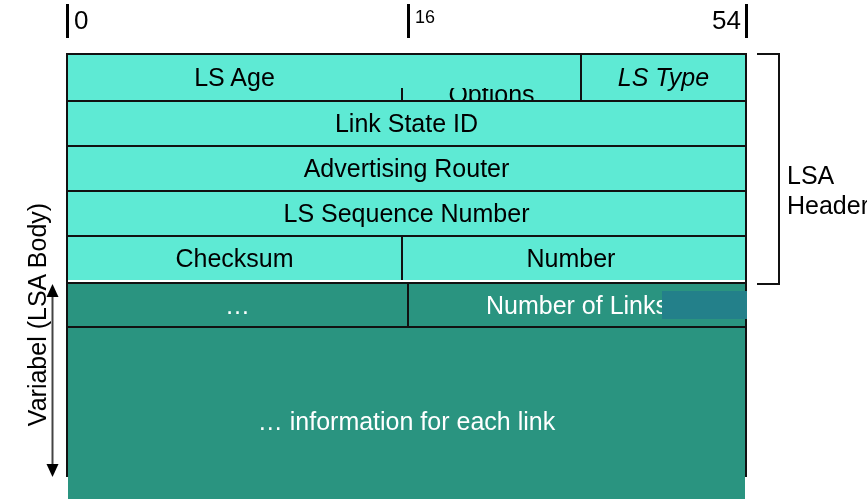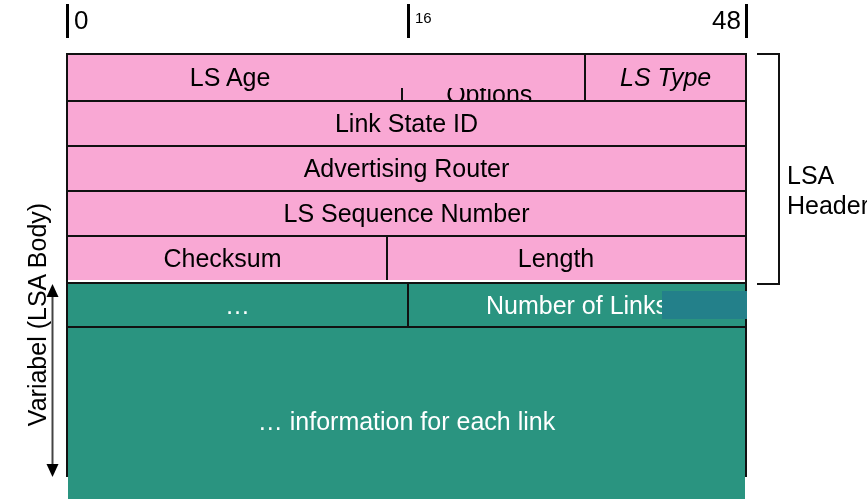--- a/index.html
+++ b/index.html
@@ -17,21 +17,21 @@
     width:3px;
     background:#000000;
   }
   .tick-label{
     position:absolute;
     color:#000000;
     font-size:26px;
     line-height:26px;
     white-space:nowrap;
   }
-  .tick-label.small{font-size:15px;line-height:17px;}
+  .tick-label.small{font-size:18px;line-height:17px;}
 
   
   #packet{
     position:absolute;
     left:66px; top:53px;
     width:681px; height:424px;
     border:2px solid #111111;
     box-sizing:border-box;
   }
   .row{
@@ -44,21 +44,21 @@
     position:relative;
     display:flex;
     align-items:center;
     justify-content:center;
     box-sizing:border-box;
     font-size:25px;
     color:#000000;
     white-space:nowrap;
     overflow:hidden;
   }
-  .hdr{background:#f9a8d4;gap:9px;}
+  .hdr{background:#5eead4;}
   .body-fill{background:#2A9480;color:#ffffff;}
   .body-fill .cell{color:#ffffff;}
   .bt{border-top:2px solid #111111;}
   .bl{border-left:2px solid #111111;}
 
   
   #links-highlight{
     position:absolute;
     left:662px; top:291px;
     width:85px; height:28px;
@@ -108,21 +108,21 @@
 <div id="stage">
 
   <div>
     <div class="tick" style="left:66px;  top:4px;  height:34px;"></div>
     <div class="tick-label" style="left:74px; top:7px;">0</div>
 
     <div class="tick" style="left:407px; top:4px;  height:34px;"></div>
     <div class="tick-label small" style="left:415px; top:9px;">16</div>
 
     <div class="tick" style="left:745px; top:4px;  height:34px;"></div>
-    <div class="tick-label" style="left:712px; top:7px;">48</div>
+    <div class="tick-label" style="left:712px; top:7px;">54</div>
   </div>
 
   <div id="packet">
 
     <div class="row hdr" style="top:0px;height:45px;">
       <div class="cell" style="width:339px;">LS Age</div>
       <div class="cell bl" style="width:182px;margin-top:33px;">Options</div>
       <div class="cell bl" style="width:168px;font-style:italic;">LS Type</div>
     </div>
 
@@ -132,22 +132,22 @@
 
     <div class="row hdr bt" style="top:90px;height:45px;text-align:right;">
       <div class="cell" style="width:677px;">Advertising Router</div>
     </div>
 
     <div class="row hdr bt" style="top:135px;height:45px;justify-content:flex-end;">
       <div class="cell" style="width:677px;">LS Sequence Number</div>
     </div>
 
     <div class="row hdr bt" style="top:180px;height:45px;">
-      <div class="cell" style="width:309px;">Checksum</div>
-      <div class="cell bl" style="width:338px;">Length</div>
+      <div class="cell" style="width:333px;">Checksum</div>
+      <div class="cell bl" style="width:338px;">Number</div>
     </div>
 
     <div class="row body-fill bt" style="top:227px;height:44px;">
       <div class="cell" style="width:339px;">…</div>
       <div class="cell bl" style="width:338px;">Number of Links</div>
     </div>
 
     <div class="row body-fill bt" style="top:271px;height:188px;">
       <div class="cell" style="width:677px;">… information for each link</div>
     </div>

